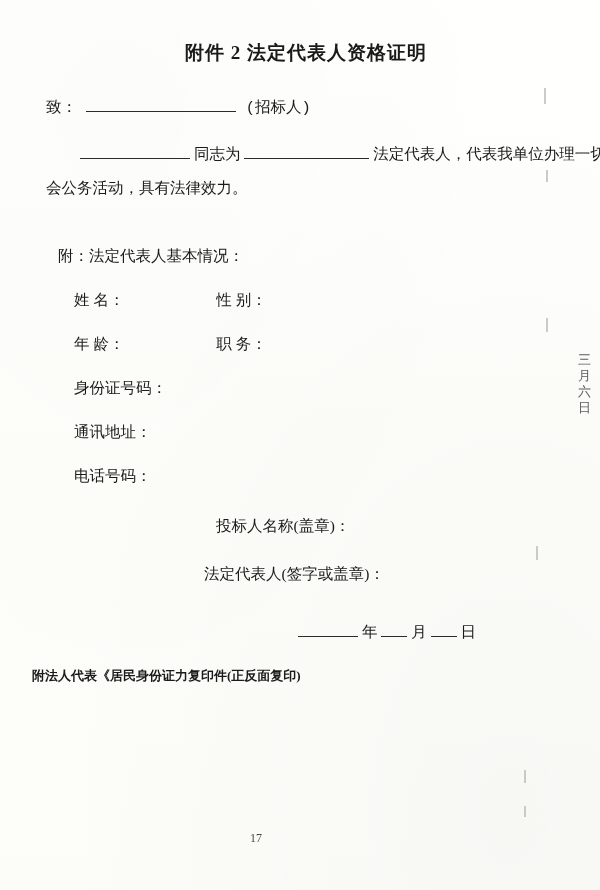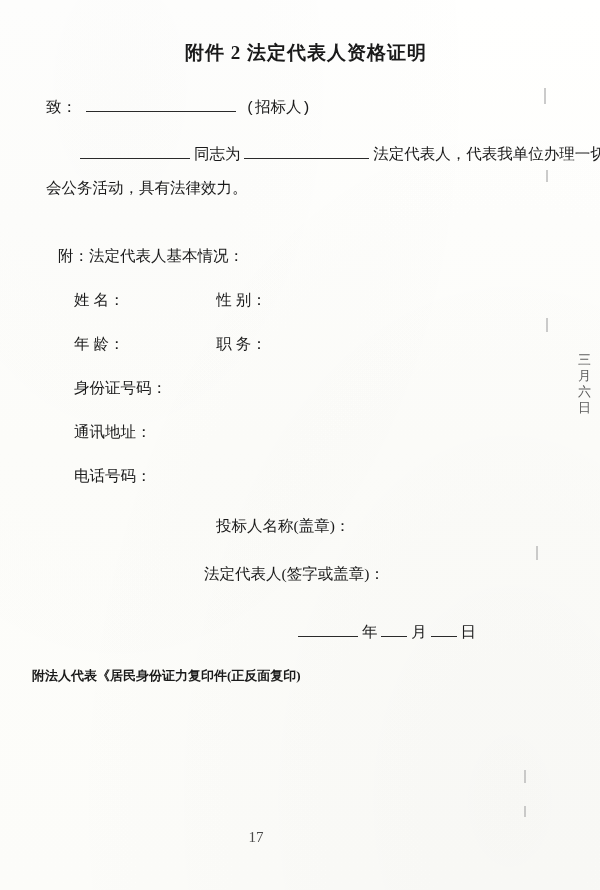--- a/index.html
+++ b/index.html
@@ -111,21 +111,21 @@
     font-size: 13px;
     white-space: nowrap;
   }
 
   .page-number {
     position: absolute;
     bottom: 44px;
     left: 0;
     width: 512px;
     text-align: center;
-    font-size: 15px;
+    font-size: 12px;
     color: #4a4a4a;
   }
 
   
   .edge-mark {
     position: absolute;
     width: 2px;
     background: #b9b9b9;
     opacity: .75;
   }

